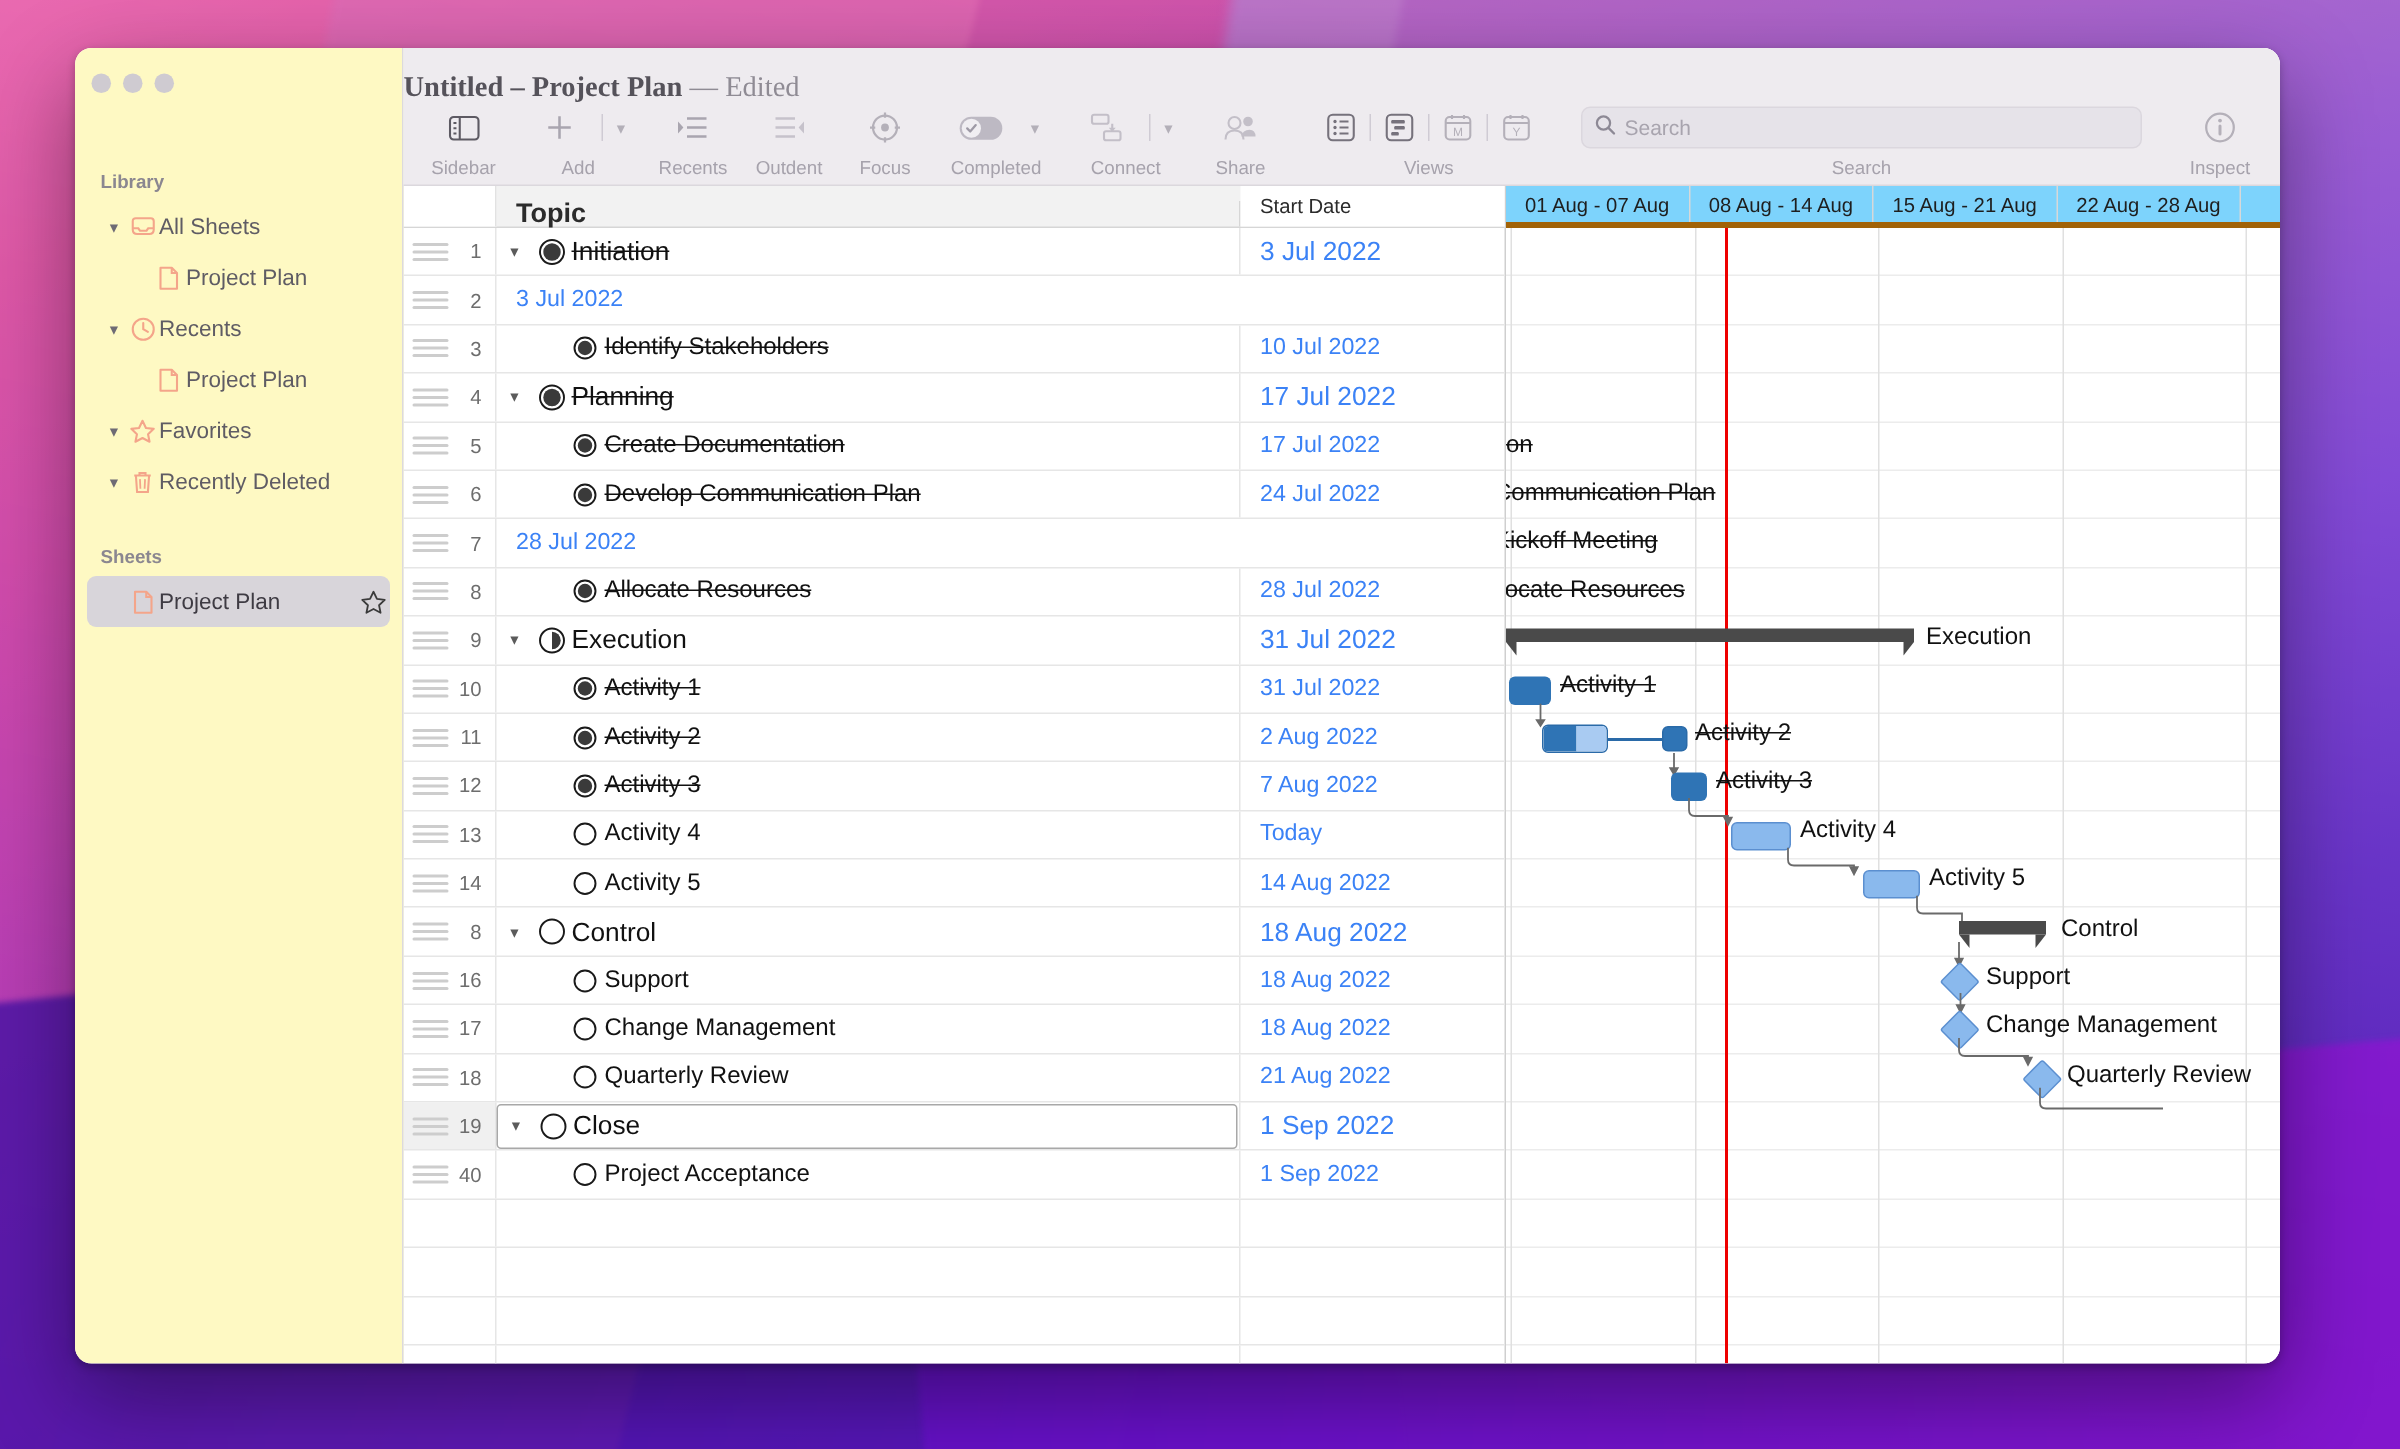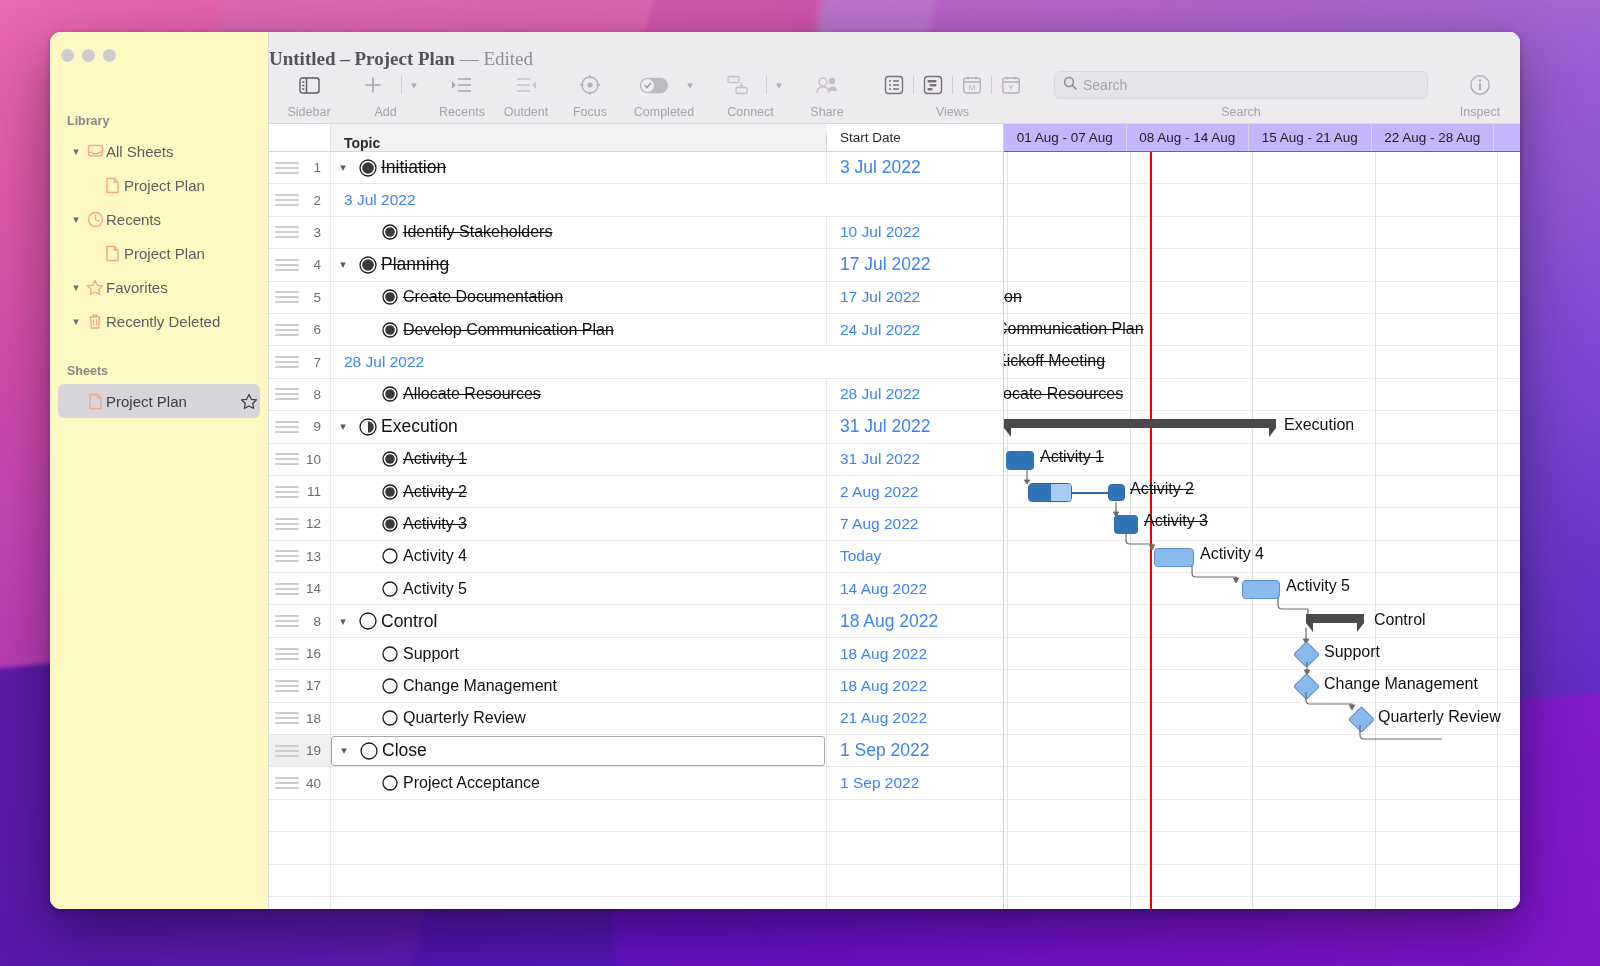--- a/index.html
+++ b/index.html
@@ -92,21 +92,21 @@
     background:#e6e3e9; border:1px solid #dbd7de;
     display:flex; align-items:center; padding:0 8px; gap:6px;
   }
   .searchbox .ph { font-size:14px; color:#a8a4ae; }
 
   
   .content { flex:1; display:flex; min-height:0; }
   .table-pane { width: 735px; flex:0 0 735px; display:flex; flex-direction:column; border-right:1px solid #cfcfcf; }
   .hdr { display:flex; height:28px; flex:0 0 28px; background:#f2f2f2; border-bottom:1px solid #d6d6d6; }
   .hdr .c-handle { width:62px; flex:0 0 62px; background:#fff; border-right:1px solid #e2e2e2;}
-  .hdr .c-topic { flex:1; display:flex; align-items:center; padding-left:13px; font-size:14px; font-weight:bold; color:#2b2b2b; border-right:1px solid #d6d6d6;margin-top:10px;}
+  .hdr .c-topic { flex:1; display:flex; align-items:center; padding-left:13px; font-size:18px; font-weight:bold; color:#2b2b2b; border-right:1px solid #d6d6d6;margin-top:10px;}
   .hdr .c-date { width:176px; flex:0 0 176px; display:flex; align-items:center; padding-left:13px; font-size:13.5px; color:#2b2b2b; background:#fff; }
 
   .rows { flex:1; overflow:hidden; }
   .row { display:flex; height:32.4px; border-bottom:1px solid #e6e6e6; }
   .c-handle { width:62px; flex:0 0 62px; display:flex; align-items:center; border-right:1px solid #e6e6e6; }
   .row.sel .c-handle { background:#f0f0f0; }
   .hamb { width:24px; margin-left:6px; display:flex; flex-direction:column; gap:3px; }
   .hamb i { display:block; height:2px; background:#cdcdcd; border-radius:1px; }
   .rnum { flex:1; text-align:right; padding-right:9px; font-size:13.5px; color:#6d6d6d; }
   .c-topic { flex:1; display:flex; align-items:center; border-right:1px solid #e6e6e6; min-width:0; }
@@ -116,21 +116,21 @@
   .bullet { width:26px; flex:0 0 26px; display:flex; align-items:center; justify-content:center; }
   .tname { font-size:16px; color:#111; white-space:nowrap; }
   .row.lvl1 .tname { font-size:17.5px; }
   .tname.done { text-decoration: line-through; text-decoration-thickness: 1.4px; }
   .c-date { width:176px; flex:0 0 176px; display:flex; align-items:center; padding-left:13px; font-size:15.5px; color:#3b82f6; }
   .row.lvl1 .c-date { font-size:17.5px; }
   .row.empty { border-bottom:1px solid #e6e6e6; }
 
   
   .gantt-pane { flex:1; display:flex; flex-direction:column; min-width:0; position:relative; overflow:hidden; }
-  .g-hdr { height:28px; flex:0 0 28px; background:#c4b5fd; border-bottom:1px solid #a16207; display:flex; position:relative; }
+  .g-hdr { height:28px; flex:0 0 28px; background:#7dd3fc; border-bottom:4px solid #a16207; display:flex; position:relative; }
   .g-week { width:122.5px; flex:0 0 122.5px; border-right:1px solid #d8d8d8; display:flex; align-items:center; justify-content:center; font-size:13.5px; color:#1e1e1e; white-space:nowrap;}
   .g-body { flex:1; position:relative; }
   .g-rows { position:absolute; inset:0; }
   .g-row { height:32.4px; border-bottom:1px solid #ececec; }
   .g-grid { position:absolute; inset:0; pointer-events:none; }
   .g-grid i { position:absolute; top:0; bottom:0; width:1px; background:#e0e0e0; }
   .today { position:absolute; top:0; bottom:0; width:1.6px; background:#ee0000; }
 
   .bars { position:absolute; inset:0; }
   .bar { position:absolute; height:19px; border-radius:4px; }

